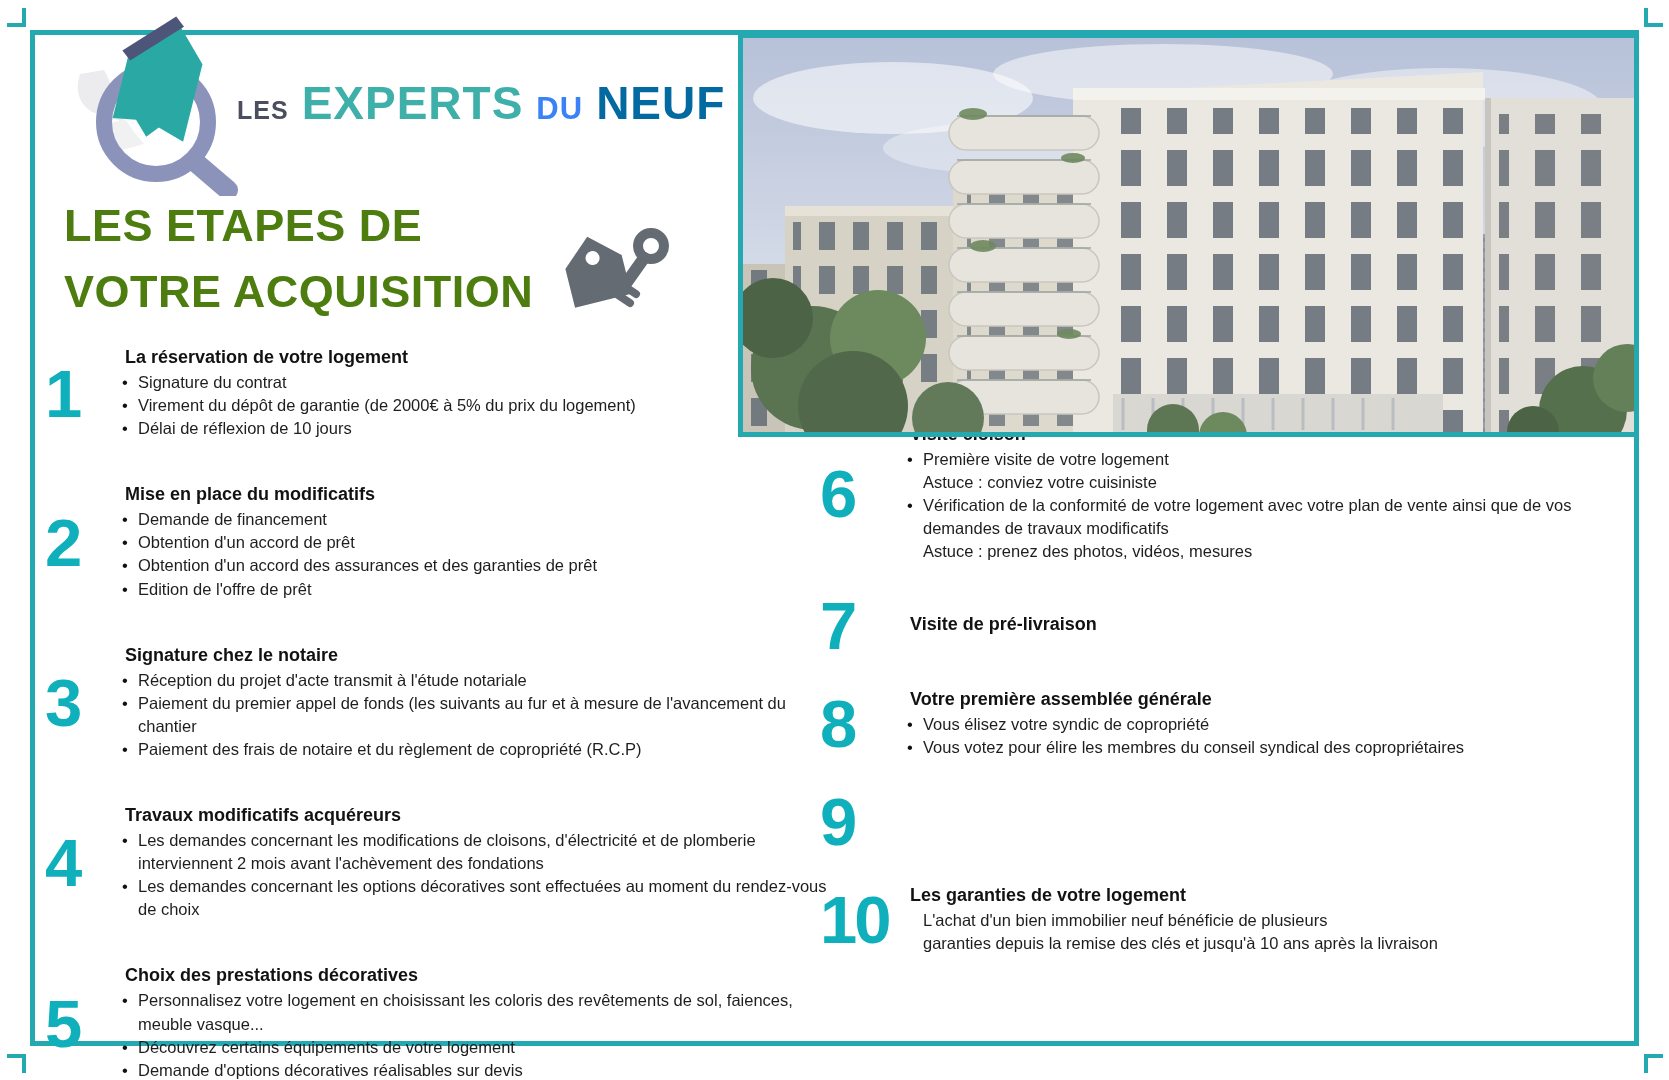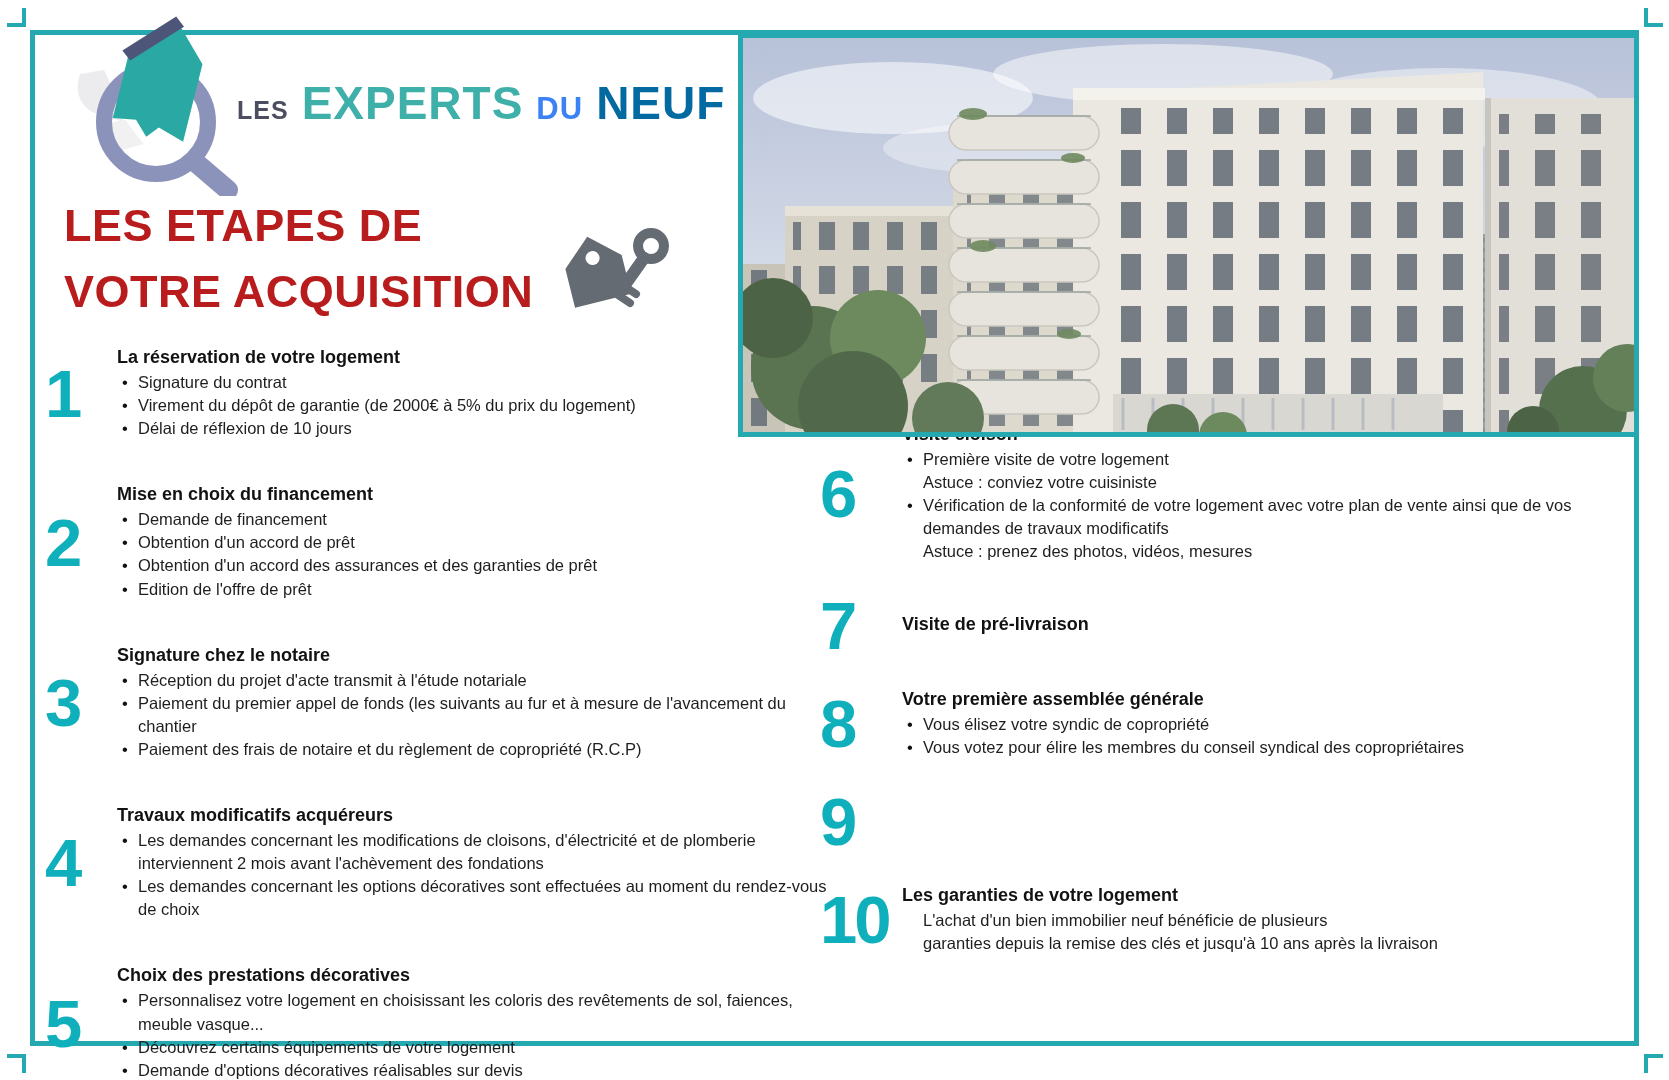--- a/index.html
+++ b/index.html
@@ -26,21 +26,21 @@
     margin-left:32px;
   }
   .logo-les{font-size:25px;font-weight:600;color:#4b4e5e;letter-spacing:1px;}
   .logo-experts{font-size:46px;font-weight:700;color:#3eb0a9;letter-spacing:1px;}
   .logo-du{font-size:31px;font-weight:600;color:#3b82f6;letter-spacing:1px;}
   .logo-neuf{font-size:46px;font-weight:700;color:#0369a1;letter-spacing:1px;}
 
   
   .page-title{
     position:absolute;left:64px;top:193px;z-index:2;
-    font-size:45px;font-weight:800;color:#b91c1c;line-height:1.47;letter-spacing:.5px;
+    font-size:45px;font-weight:800;color:#4d7c0f;line-height:1.47;letter-spacing:.5px;
   }
   .keys-icon{position:absolute;left:556px;top:218px;width:125px;height:95px;z-index:2;}
 
   
   .photo{
     position:absolute;left:738px;top:33px;width:901px;height:404px;
     border:5px solid #23a9af;box-sizing:border-box;background:#cfd6e4;z-index:2;
   }
   .photo svg{display:block;width:100%;height:100%;}
 
@@ -50,21 +50,21 @@
   .col-right{left:820px;top:424px;width:814px;}
   .step{display:flex;align-items:center;gap:14px;}
   .col-left .step{margin-bottom:44px;}
   .col-right .step{margin-bottom:31px;}
   .step-number{
     flex:0 0 auto;font-size:67px;font-weight:800;color:#0fb0bc;line-height:.95;
     letter-spacing:-3px;
   }
   .col-left .step-number{width:58px;}
   .col-right .step-number{width:68px;}
-  .step-heading{font-size:18px;font-weight:700;color:#121212;margin:0 0 3px 0;}
+  .step-heading{font-size:18px;font-weight:700;color:#121212;margin:0 0 3px 8px;}
   .step-items{list-style:none;margin:0;padding:0;}
   .step-items li{
     position:relative;padding-left:21px;font-size:16.5px;line-height:1.4;color:#1e1e1e;
   }
   .step-items li.bullet::before{
     content:"•";position:absolute;left:5px;top:0;color:#111;font-size:16.5px;
   }
 </style>
 </head>
 <body>
@@ -234,21 +234,21 @@
             <li class="bullet">Signature du contrat</li>
             <li class="bullet">Virement du dépôt de garantie (de 2000€ à 5% du prix du logement)</li>
             <li class="bullet">Délai de réflexion de 10 jours</li>
           </ul>
       </div>
     </div>
 
     <div class="step">
       <div class="step-number">2</div>
       <div class="step-content">
-        <div class="step-heading">Mise en choix du financement</div>
+        <div class="step-heading">Mise en place du modificatifs</div>
         <ul class="step-items">
             <li class="bullet">Demande de financement</li>
             <li class="bullet">Obtention d'un accord de prêt</li>
             <li class="bullet">Obtention d'un accord des assurances et des garanties de prêt</li>
             <li class="bullet">Edition de l'offre de prêt</li>
           </ul>
       </div>
     </div>
 
     <div class="step">

